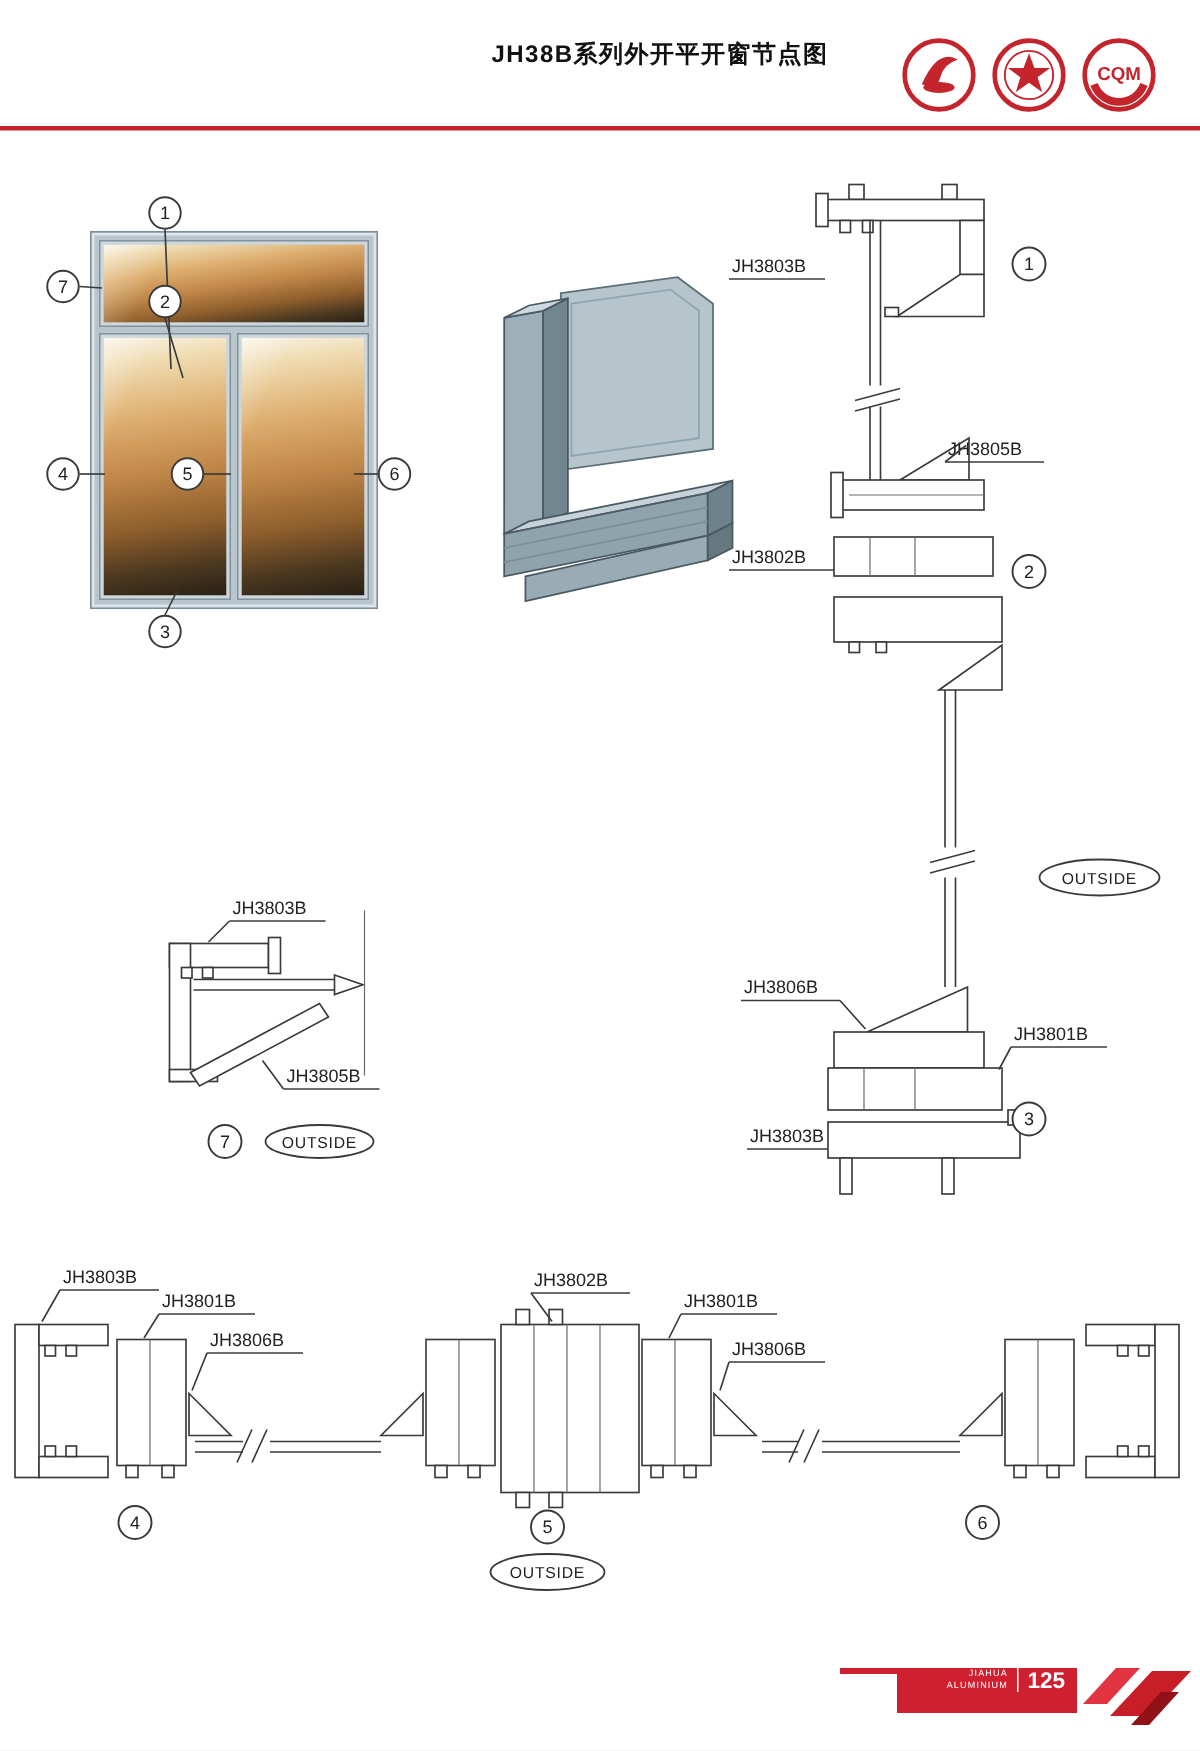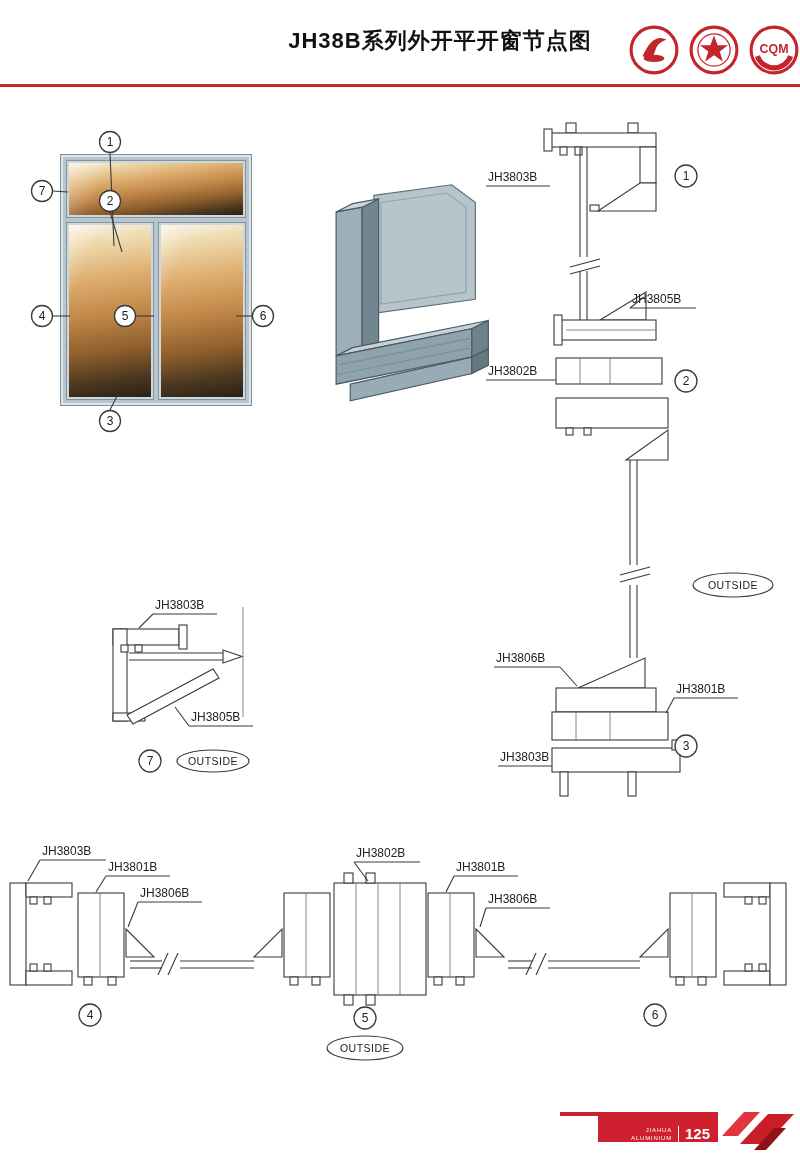--- a/index.html
+++ b/index.html
@@ -1,23 +1,23 @@
 <!DOCTYPE html>
 <html><head>
 <meta charset="utf-8">
 <style>
   html,body{margin:0;padding:0;background:#e8e8e8;}
   .page{position:relative;width:800px;height:1167px;background:#ffffff;overflow:hidden;
         font-family:"Liberation Sans",sans-serif;}
   
   .header-titles{position:absolute;left:220px;top:26px;width:440px;text-align:center;}
-  .title-zh{font-size:22px;font-weight:bold;letter-spacing:1px;color:#111;}
+  .title-zh{font-size:16px;font-weight:bold;letter-spacing:1px;color:#111;}
   .title-en{font-size:10.5px;color:#222;margin-top:3px;letter-spacing:0.2px;}
   .header-rule{position:absolute;left:0;top:84px;width:800px;height:3px;background:#c4242b;}
-  .logos{position:absolute;right:0;top:24px;display:flex;gap:8px;}
+  .logos{position:absolute;right:28px;top:24px;display:flex;gap:8px;}
   .logo{width:52px;height:52px;}
   
   .window-illus{position:absolute;left:60px;top:154px;width:192px;height:252px;
     background:#b9c5cc;border:1px solid #7f8f99;padding:6px;box-sizing:border-box;
     box-shadow:inset 0 0 0 2px #dde5e9;}
   .pane{border:2px solid #cdd7dc;outline:1px solid #84949e;box-sizing:border-box;
     background:
       linear-gradient(115deg,rgba(255,255,255,0.35) 0%,rgba(255,255,255,0) 22%),
       linear-gradient(172deg,#f9f4e7 0%,#f0ddb4 10%,#ddad6d 32%,#c08748 52%,#8e5e2c 72%,#4b3820 88%,#2a2014 100%);}
   .transom{height:56px;margin-bottom:6px;}
@@ -29,21 +29,21 @@
   svg .thin{stroke:#6a6a6a;stroke-width:0.8;fill:none;}
   svg .lbl{font:12px "Liberation Sans",sans-serif;fill:#222;}
   svg .cc{stroke:#3a3a3a;stroke-width:1.3;fill:#fff;}
   svg .cn{font:12px "Liberation Sans",sans-serif;fill:#222;text-anchor:middle;}
   svg .oval{stroke:#3a3a3a;stroke-width:1.2;fill:#fff;}
   svg .ot{font:10.5px "Liberation Sans",sans-serif;fill:#222;text-anchor:middle;letter-spacing:0.5px;}
   .abs{position:absolute;}
   
   .footer-tail{position:absolute;left:560px;top:1112px;width:38px;height:4px;background:#cf2030;}
   .footer-bar{position:absolute;left:598px;top:1112px;width:120px;height:30px;background:#cf2030;
-    display:flex;align-items:flex-end;justify-content:flex-end;padding-right:8px;box-sizing:border-box;color:#fff;}
+    display:flex;align-items:flex-start;justify-content:flex-end;padding-right:8px;box-sizing:border-box;color:#fff;}
   .footer-brand{text-align:right;font-size:6px;letter-spacing:0.8px;line-height:1.35;}
   .footer-divider{width:1px;height:16px;background:#fff;margin:0 6px;}
   .footer-page{font-size:15px;font-weight:bold;}
 </style>
 </head>
 <body>
 
 <div class="page">
 
   <div class="header-titles">

